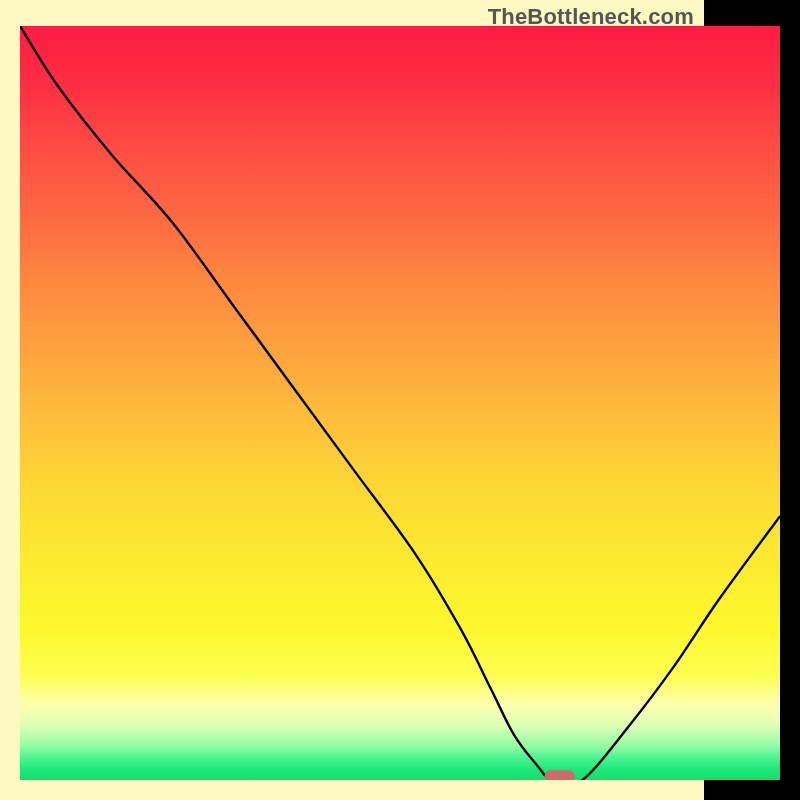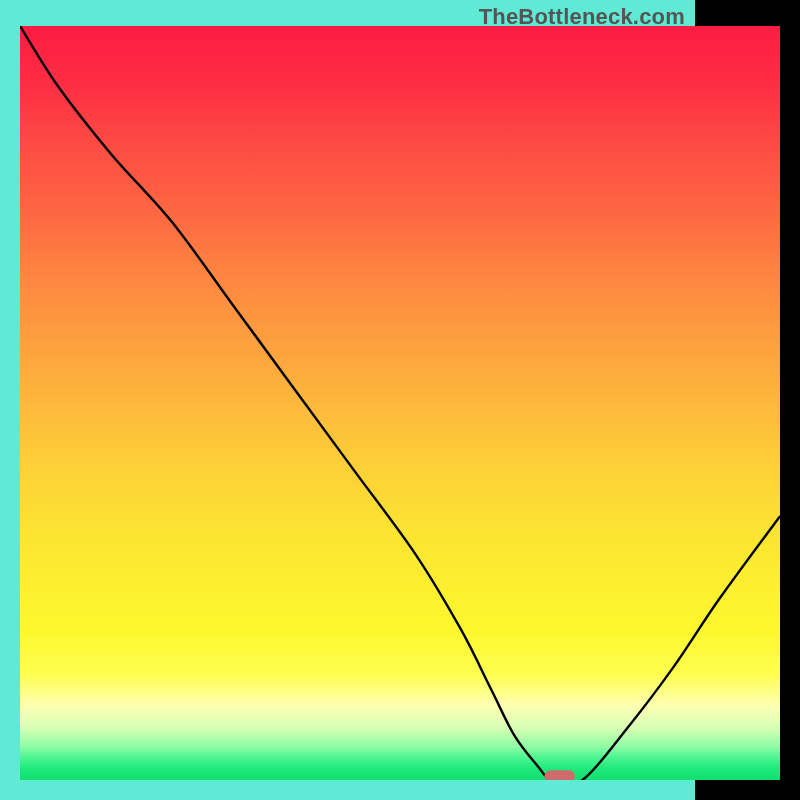--- a/index.html
+++ b/index.html
@@ -8,21 +8,22 @@
     width: 800px;
     height: 800px;
     background: #000;
     overflow: hidden;
     font-family: Arial, Helvetica, sans-serif;
   }
   .frame {
     position: relative;
     width: 695px;
     height: 800px;
-    background: #5eead4;
+    background: #fef9c3;
+    padding-left: 9px;
   }
   .watermark {
     position: absolute;
     top: 4px;
     right: 10px;
     color: #555;
     font-size: 22px;
     font-weight: 600;
     letter-spacing: 0.2px;
     z-index: 5;

